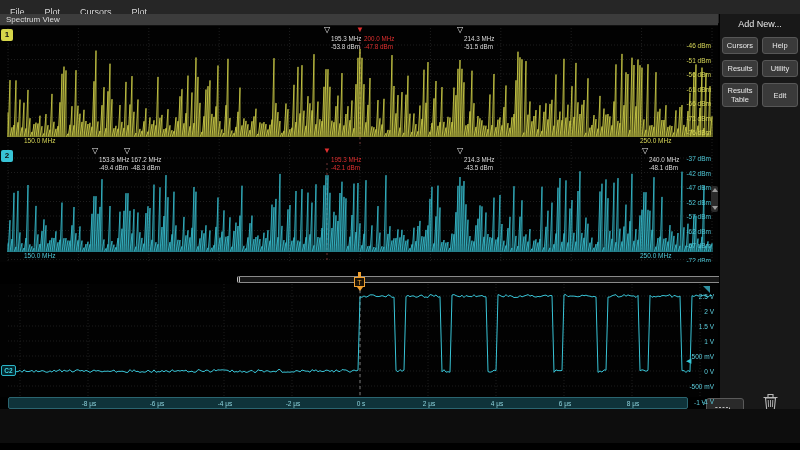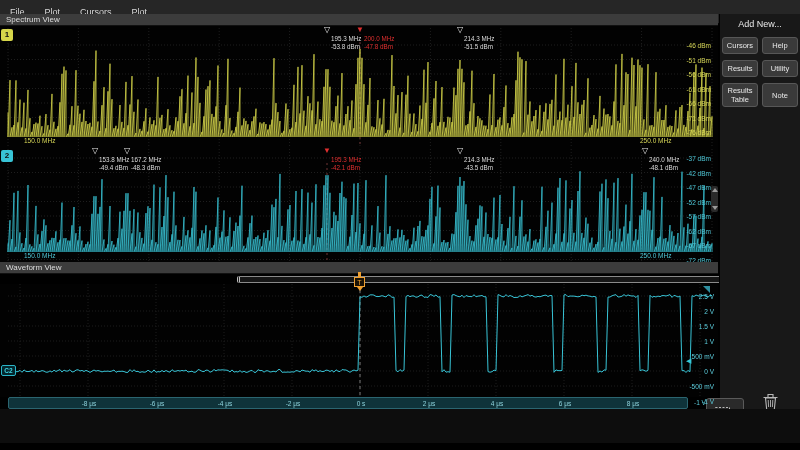--- a/index.html
+++ b/index.html
@@ -180,21 +180,20 @@
           <div>240.0 MHz</div>
           <div>-48.1 dBm</div>
         </div>
       </div>
     </div>
   <div id="spec-scroll">
     <div class="tiny-arrow up"></div>
     <div class="tiny-arrow down"></div>
   </div>
 
-  <div class="panel-header" style="top:262px">Waveform View</div>
   <div id="wf-scrollbar"></div>
   <div id="t-flag-notch"></div>
   <div id="t-flag">T</div>
   <div id="t-flag-tail"></div>
   <div id="wf-plot" class="plotzone" style="top:284px;height:113px">
       <svg width="718" height="113" style="position:absolute;left:0;top:0">
         <line x1="20" y1="0" x2="20" y2="113" stroke="#1d1d1d" stroke-dasharray="1,2"></line>
         <line x1="88" y1="0" x2="88" y2="113" stroke="#1d1d1d" stroke-dasharray="1,2"></line>
         <line x1="156" y1="0" x2="156" y2="113" stroke="#1d1d1d" stroke-dasharray="1,2"></line>
         <line x1="224" y1="0" x2="224" y2="113" stroke="#1d1d1d" stroke-dasharray="1,2"></line>
@@ -234,21 +233,21 @@
   <div id="neg1v">-1 V</div>
 
   <div id="right-panel">
     <div class="rp-title">Add New...</div>
     <div id="rp-grid">
         <div class="rp-btn">Cursors</div>
         <div class="rp-btn">Help</div>
         <div class="rp-btn">Results</div>
         <div class="rp-btn">Utility</div>
         <div class="rp-btn">Results Table</div>
-        <div class="rp-btn">Note</div>
+        <div class="rp-btn">Edit</div>
       </div>
   </div>
 
   <div id="probe-btn">
     <svg width="22" height="16" viewBox="0 0 22 16">
       <rect x="1.5" y="2.5" width="14" height="9" fill="none" stroke="#b8b8b8" stroke-width="1" stroke-dasharray="2,1.5"></rect>
       <path d="M13 7 L20 11 L16.5 11.6 L18 15 L16.2 15.6 L14.8 12.3 L12.4 14.6 Z" fill="#cfcfcf"></path>
     </svg>
   </div>
   <div id="trash-btn">

